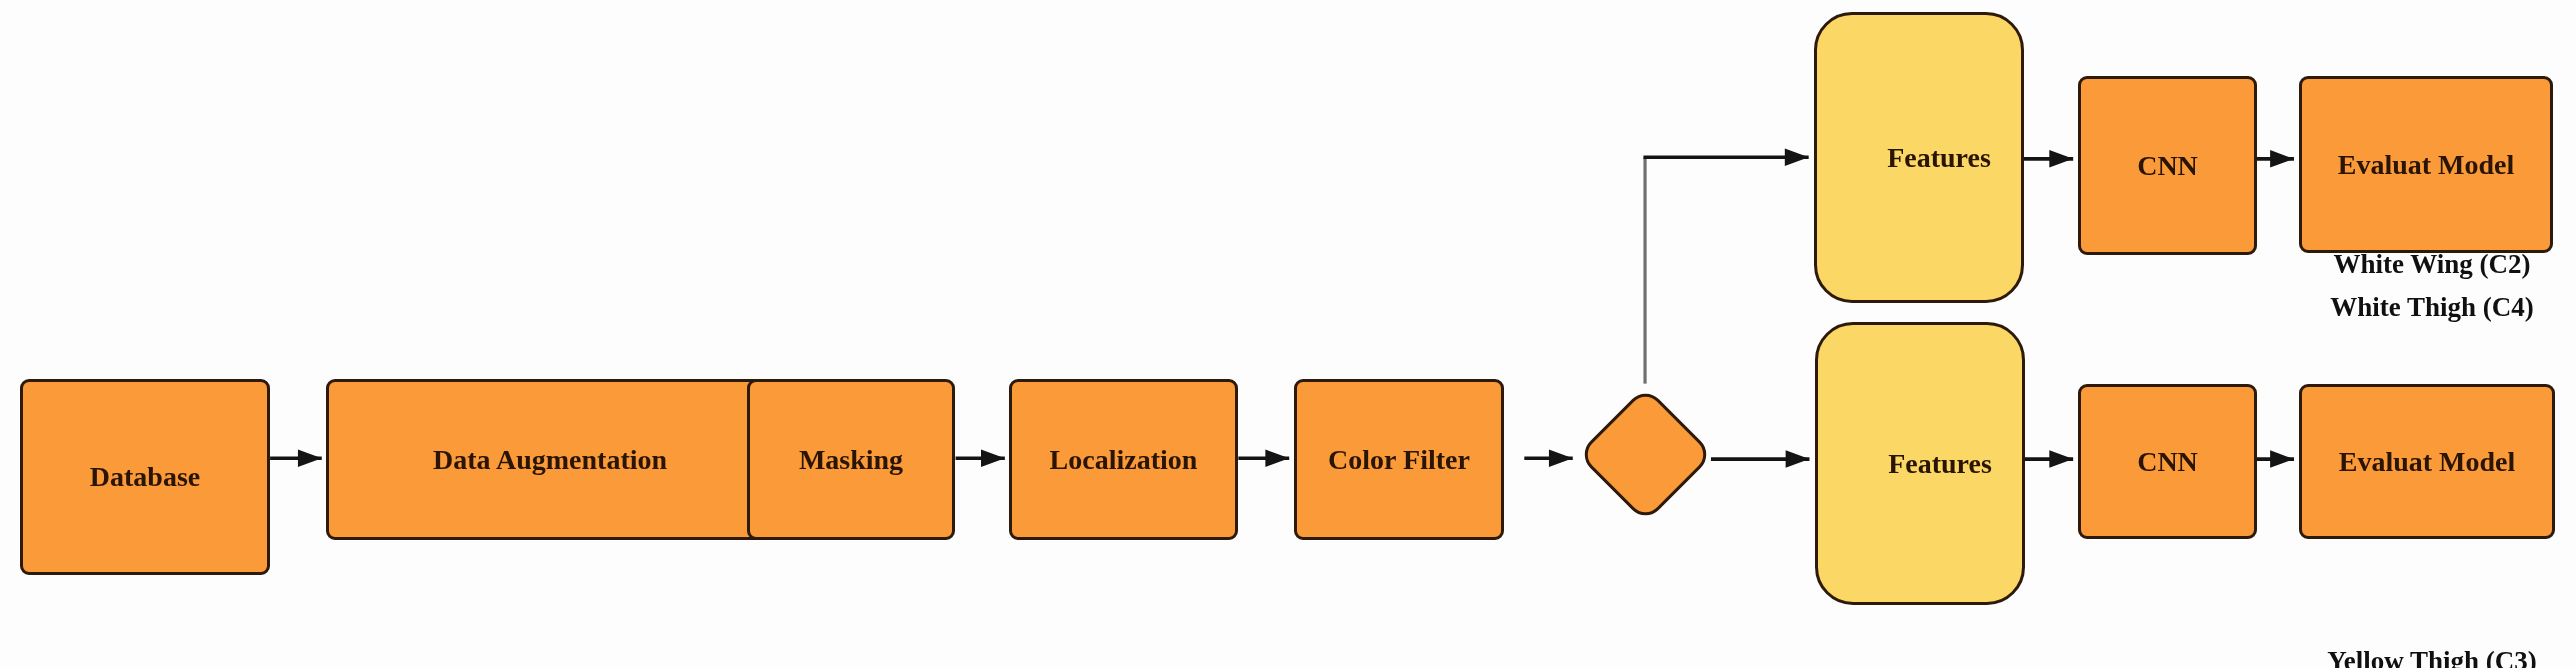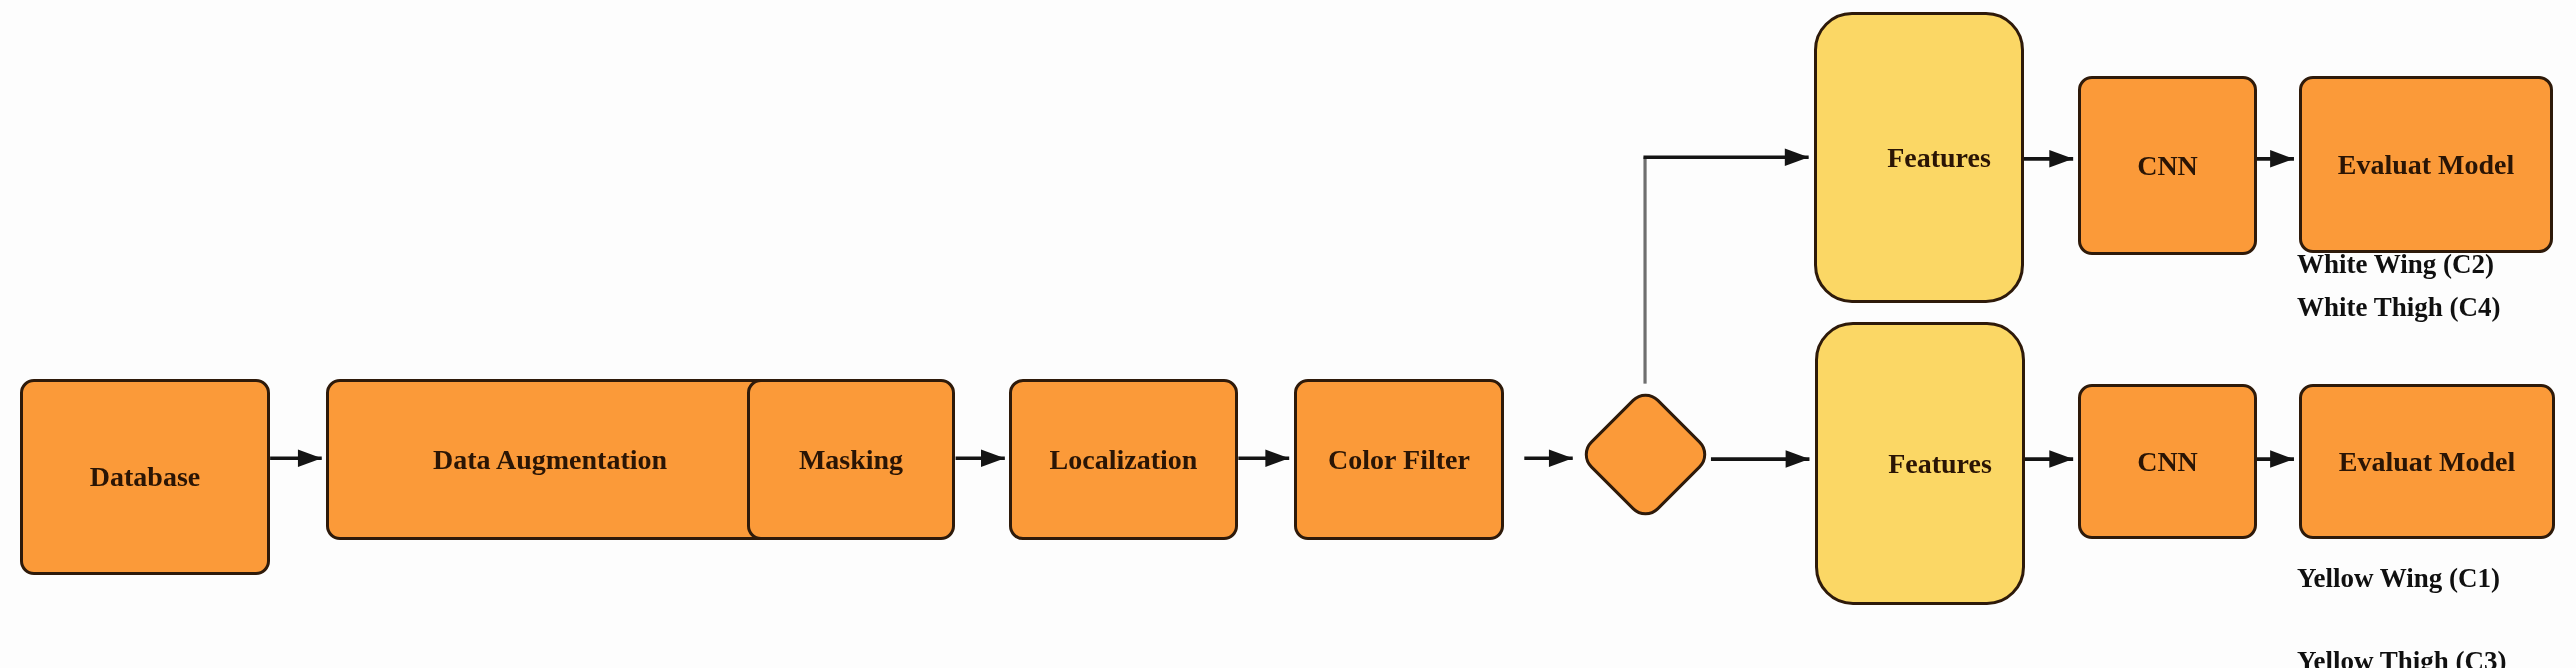--- a/index.html
+++ b/index.html
@@ -16,21 +16,21 @@
   svg.wires{ position:absolute; left:0; top:0; }
   .wire{ stroke:var(--arrow-color,#141414); stroke-width:4.5; }
   .wire.gray{ stroke:var(--connector-gray,#6f6f6f); stroke-width:4; }
   #ah path{ fill:var(--arrow-color,#141414); }
 
   .node{
     position:absolute;
     display:flex; align-items:center; justify-content:center;
     background:var(--process-fill,#FB9A39);
     border:3.2px solid var(--border-color,#2e1a0a);
-    border-radius:14px;
+    border-radius:9px;
     font-weight:bold; font-size:28px;
     color:var(--box-text,#2a1505);
     text-align:center;
     line-height:1.05;
   }
   .node.features{
     background:var(--features-fill,#FBD765);
     border-radius:38px;
     padding-left:40px;
   }
@@ -42,21 +42,21 @@
     transform:rotate(45deg);
   }
   .anno{
     position:absolute;
     font-weight:bold; font-size:27px;
     color:var(--label-text,#101010);
     line-height:1.2;
     white-space:nowrap;
   }
   .anno.right{ text-align:right; }
-  .anno.center{ }
+  .anno.center{ text-align:center; }
 </style>
 </head>
 <body>
 
 <div class="stage" style="background: rgb(253, 253, 253);">
 
   <svg class="wires" width="2576" height="668" viewBox="0 0 3241 841">
     <defs>
       <marker id="ah" markerUnits="userSpaceOnUse" markerWidth="34" markerHeight="28" refX="32" refY="14" orient="auto">
         <path d="M2,3 L32,14 L2,25 Z" fill="#141414"></path>
@@ -103,18 +103,17 @@
 
   <div class="node" style="left:2078px; top:384px; width:179px; height:155px;">CNN</div>
 
   <div class="node" style="left:2299px; top:384px; width:256px; height:155px;">Evaluat Model</div>
 
 
   <div class="anno center" style="left:2297px; top:248px; width:270px;">White Wing (C2)</div>
 
   <div class="anno center" style="left:2297px; top:291px; width:270px;">White Thigh (C4)</div>
 
-  <div class="anno center" style="left:2297px; top:562px; width:270px;">Yellow Wing (C1)</div>
 
   <div class="anno center" style="left:2297px; top:614px; width:270px;margin-top:31px;">Yellow Thigh (C3)</div>
 
 </div>
 
 
 </body></html>

